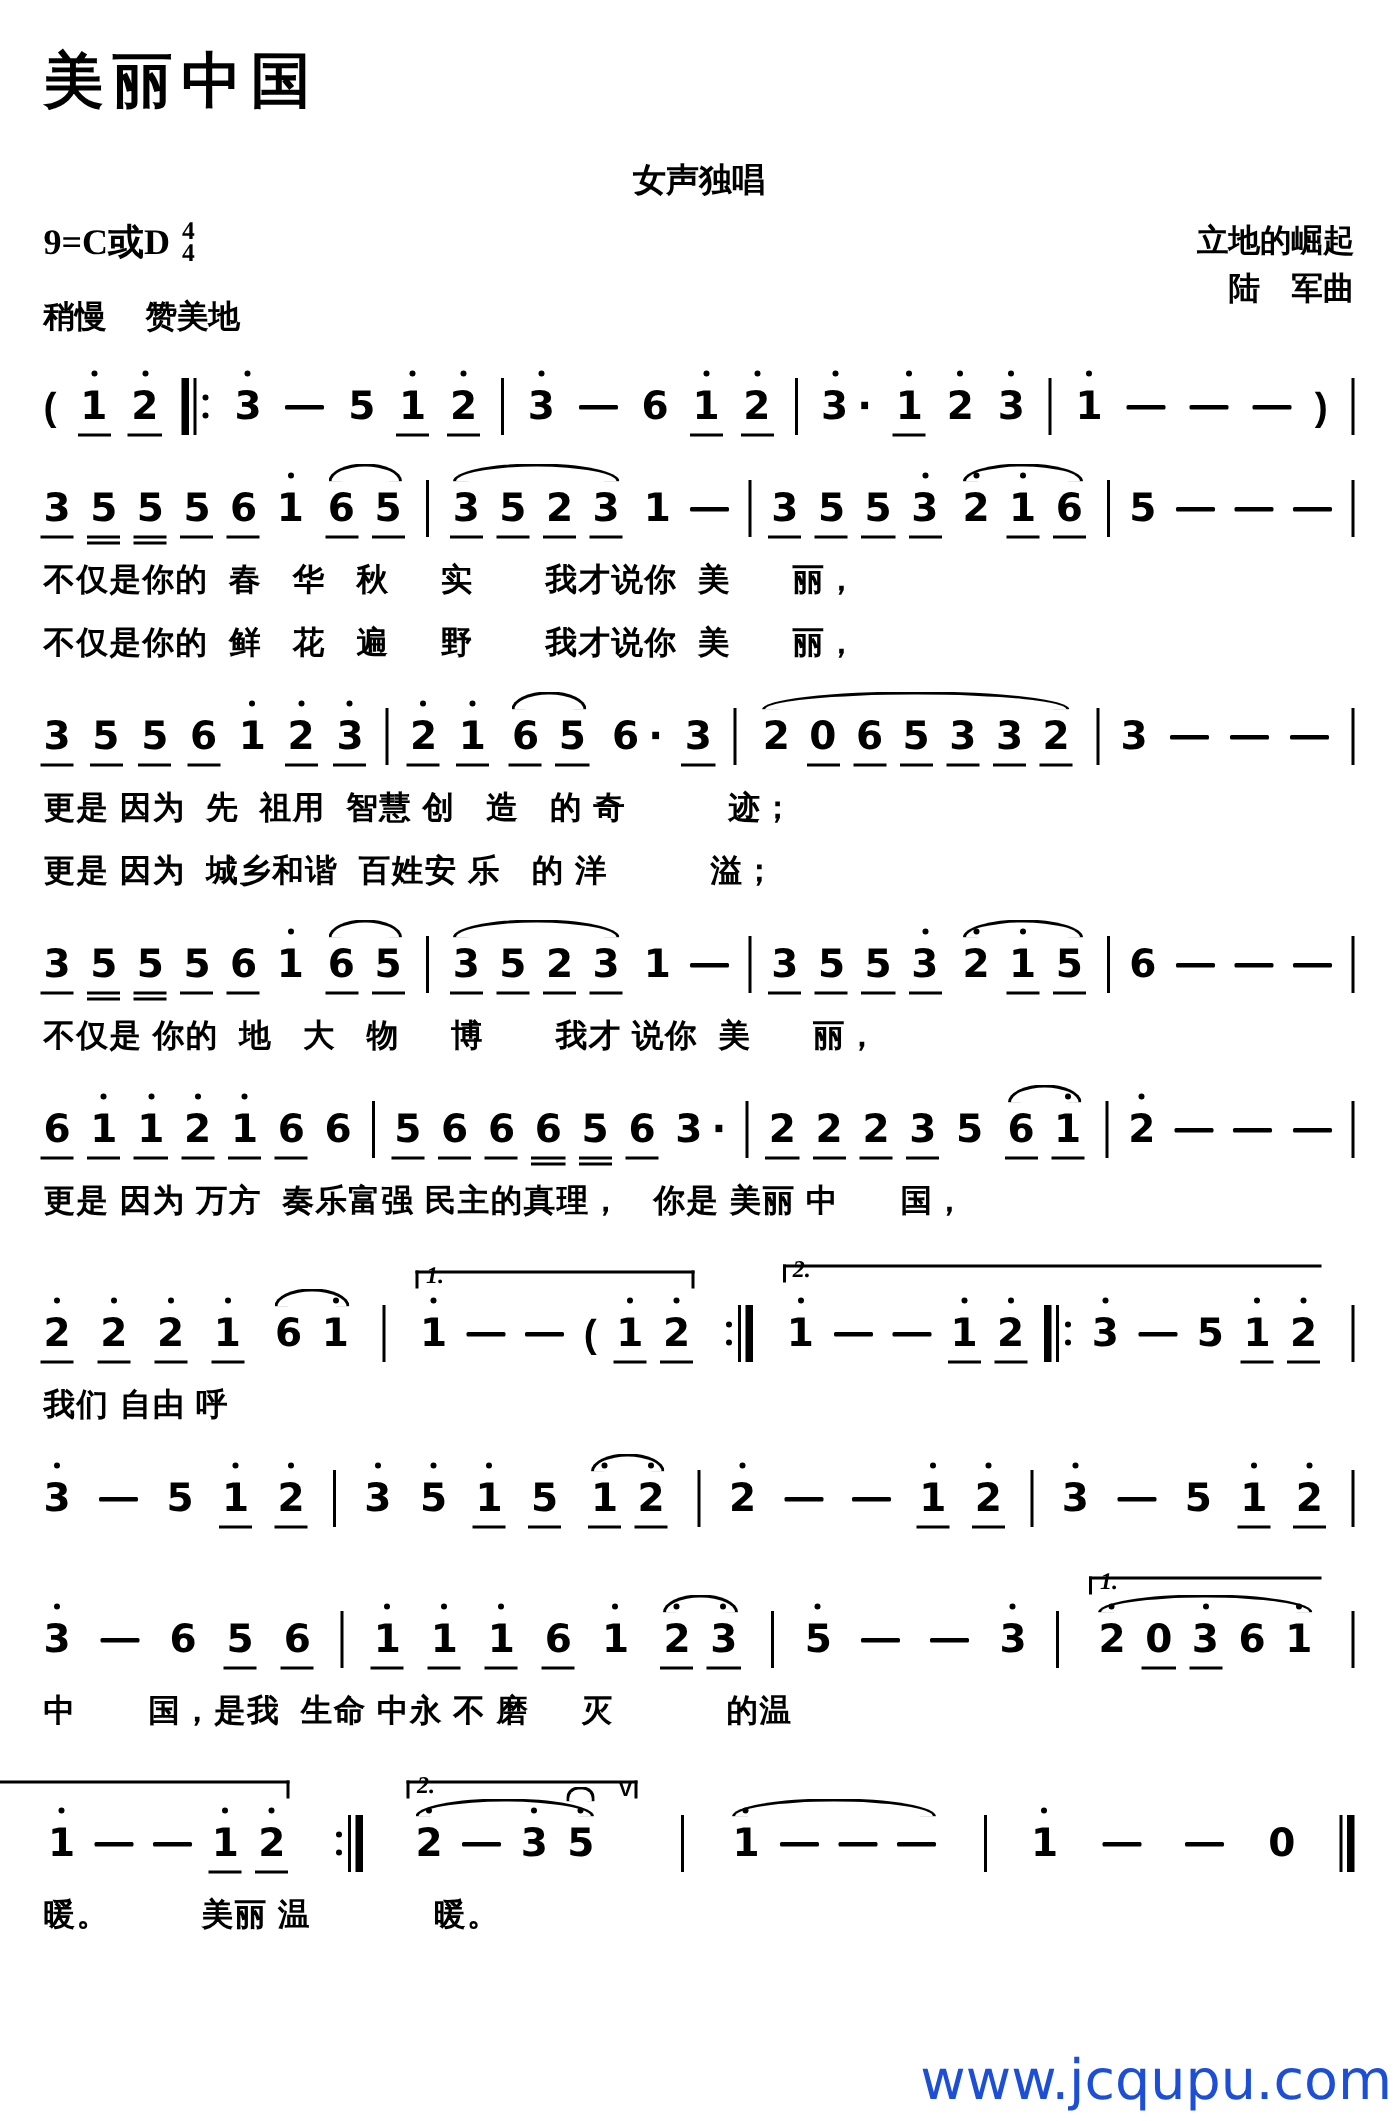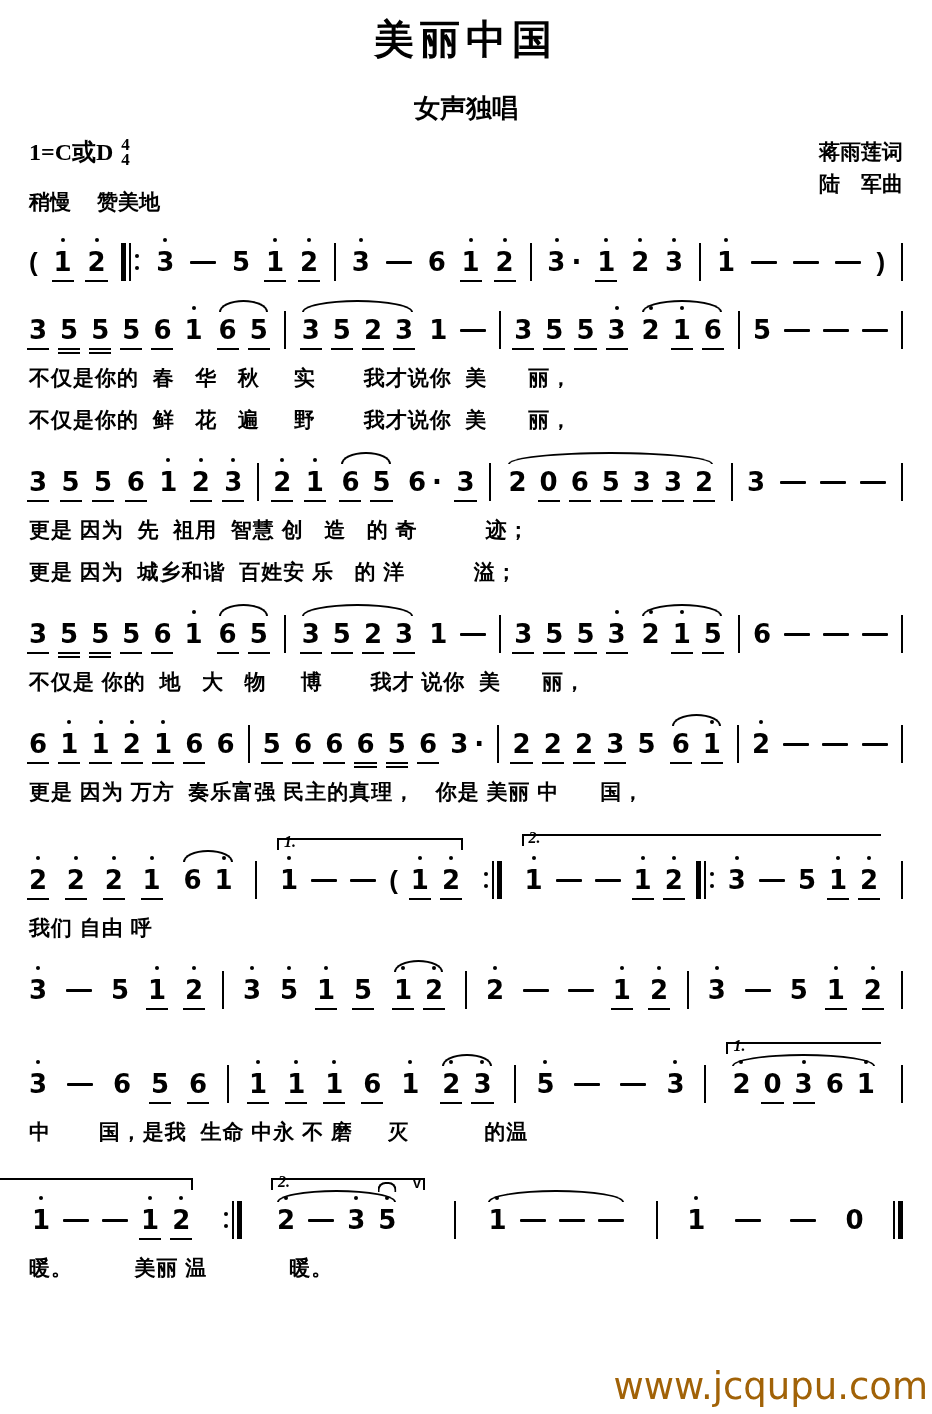--- a/index.html
+++ b/index.html
@@ -1,23 +1,23 @@
 <!DOCTYPE html>
 <html><head>
 <meta charset="utf-8">
 <style>
   html,body{margin:0;padding:0;}
   body{
     width:932px;height:1414px;position:relative;background:#fff;color:#000;
     font-family:"Liberation Sans",sans-serif;overflow:hidden;
   }
   .page{width:874px;margin:0 auto;padding-top:10px;position:relative;}
-  .title{text-align:center;font-size:40px;font-weight:bold;letter-spacing:6px;
-         font-family:"Liberation Serif",serif;margin-top:2px;}
-  .subtitle{text-align:center;font-size:26px;margin-top:24px;font-weight:bold;}
+  .title{text-align:left;font-size:40px;font-weight:bold;letter-spacing:6px;
+         font-family:"Liberation Serif",serif;margin-top:16px;}
+  .subtitle{text-align:center;font-size:22px;margin-top:24px;font-weight:bold;}
   .meta{display:flex;justify-content:space-between;align-items:flex-start;margin-top:10px;}
   .keyline{display:flex;align-items:center;gap:6px;font-size:24px;font-weight:bold;
            font-family:"Liberation Serif",serif;}
   .timesig{display:inline-flex;flex-direction:column;text-align:center;font-size:17px;
            line-height:15px;font-weight:bold;margin-left:2px;}
   .tempo{font-size:21px;font-weight:bold;margin-top:20px;}
   .tempo .gap{display:inline-block;width:26px;}
   .credits{text-align:right;font-size:21px;line-height:32px;font-weight:bold;}
 
   .system{margin-top:24px;}
@@ -46,45 +46,45 @@
   .dash{width:26px;height:3px;background:#000;border-radius:1px;}
   .paren{font-size:26px;font-weight:bold;}
   .breath{font-size:14px;font-weight:bold;margin-top:-30px;align-self:flex-start;}
   .bar{display:inline-flex;align-items:center;gap:3px;}
   .bar .thin{width:2px;height:38px;background:#000;}
   .bar .thick{width:5px;height:38px;background:#000;}
   .bar .dots{display:inline-flex;flex-direction:column;gap:8px;margin:0 1px;}
   .bar .dots i{width:4px;height:4px;border-radius:50%;background:#000;display:block;}
   .lyrics{white-space:pre;font-size:21px;line-height:33px;margin-top:9px;font-weight:bold;
     letter-spacing:1px;}
-  .watermark{position:absolute;right:4px;bottom:6px;font-size:37px;color:#a16207;
+  .watermark{position:absolute;right:4px;bottom:6px;font-size:37px;color:#1d4ed8;
     font-family:"DejaVu Sans",sans-serif;}
 </style>
 </head>
 <body>
 
 <div class="page">
   <div class="title">美丽中国</div>
   <div class="subtitle">女声独唱</div>
 
   <div class="meta">
     <div>
       <div class="keyline">
-        <span>1=C或D</span>
+        <span>9=C或D</span>
         <span class="timesig">
           <span>4</span>
           <span>4</span>
         </span>
       </div>
       <div class="tempo">
         <span>稍慢</span><span class="gap"></span><span>赞美地</span>
       </div>
     </div>
     <div class="credits">
-      <div>蒋雨莲词</div>
+      <div>立地的崛起</div>
       <div>陆　军曲</div>
     </div>
   </div>
 
   <div id="systems">
       <div class="system">
         <div class="mrow">
           <span class="paren">(</span>
           <span class="note u1">
             <span class="digit">1</span>

